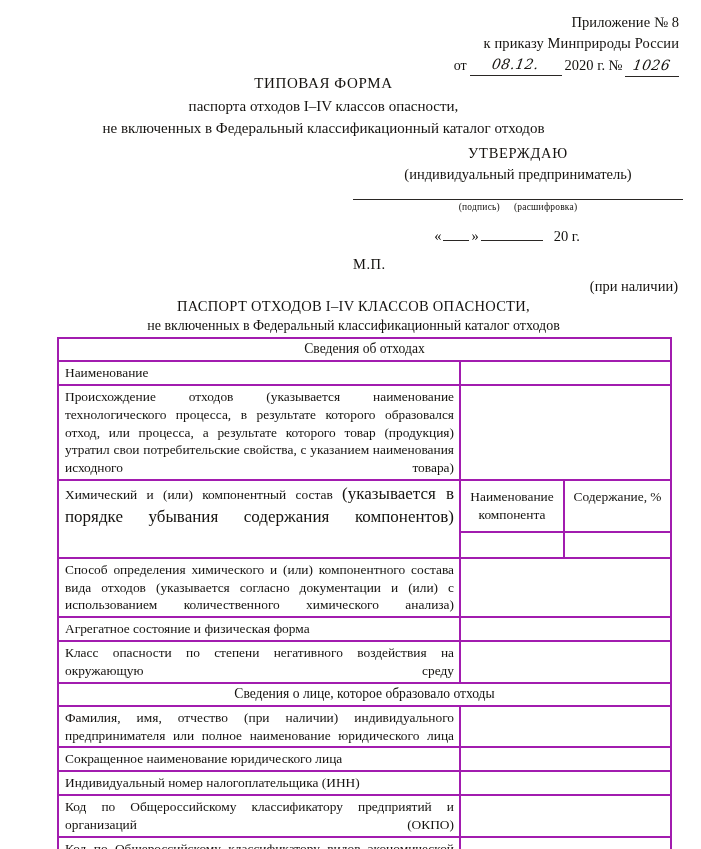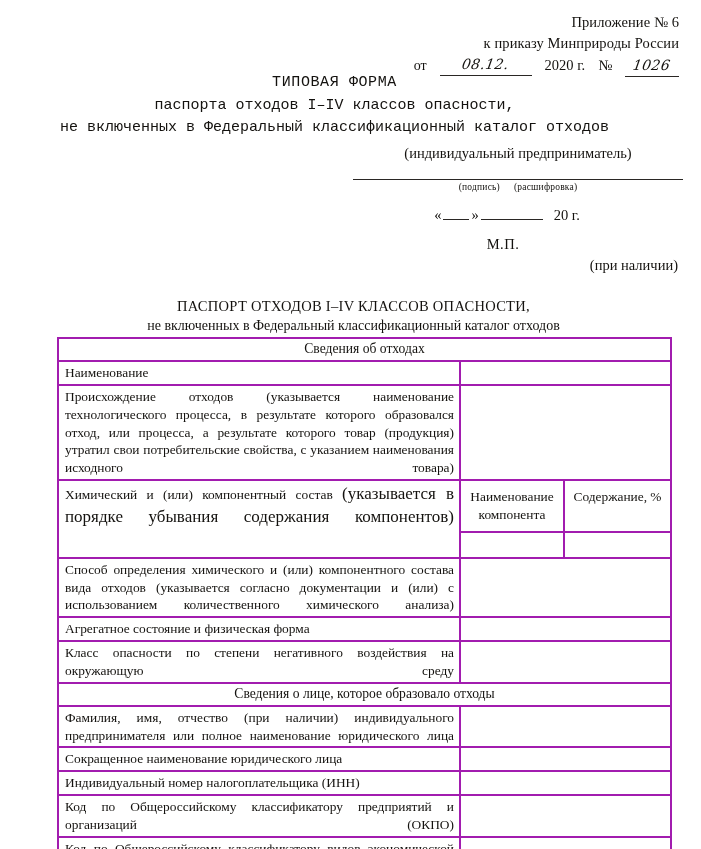--- a/index.html
+++ b/index.html
@@ -32,21 +32,21 @@
     text-align: right;
     font-size: 14.5px;
     line-height: 1.45;
   }
   .appendix-line1 { letter-spacing: .1px; }
   .appendix-line2 { letter-spacing: .1px; }
   .order-line {
     display: flex;
     justify-content: flex-end;
     align-items: baseline;
-    gap: 13px;
+    gap: 3px;
     margin-top: 1px;
     white-space: nowrap;
   }
   .ot-label { font-size: 14px; }
   .blank-date {
     display: inline-block;
     min-width: 92px;
     border-bottom: 1px solid #2a2724;
     text-align: center;
     position: relative;
@@ -64,26 +64,25 @@
     display: inline-block;
     min-width: 54px;
     border-bottom: 1px solid #2a2724;
     text-align: center;
   }
 
   
   .form-title {
     position: absolute;
     top: 72px;
-    left: 15px;
+    left: 4px;
     width: 639px;
     text-align: center;
     font-size: 15px;
     line-height: 1.5;
-    font-family: Liberation Mono, monospace;
   }
   .form-title .t1 { letter-spacing: .6px; }
   .form-title .t2 { }
   .form-title .t3 { }
 
   
   .approve-block {
     position: absolute;
     top: 143px;
     right: 18px;
@@ -124,21 +123,21 @@
     border-bottom: 1px solid #2a2724;
   }
   .u-mid {
     display: inline-block;
     width: 62px;
     border-bottom: 1px solid #2a2724;
   }
   .year-txt { margin-left: 9px; }
   .mp-line {
     margin-top: 8px;
-    text-align: center;
+    text-align: left;
     padding-right: 30px;
     letter-spacing: .5px;
   }
   .mp-sub {
     text-align: right;
     padding-right: 5px;
     margin-top: 1px;
   }
 
   
@@ -196,38 +195,39 @@
     line-height: 1.3;
   }
   .r-empty { height: 20px; }
 </style>
 </head>
 <body>
 
 <div class="page">
 
   <div class="appendix-block">
-    <div class="appendix-line1">Приложение  № 6</div>
+    <div class="appendix-line1">Приложение  № 8</div>
     <div class="appendix-line2">к приказу Минприроды России</div>
     <div class="order-line">
       <span class="ot-label">от</span>
       <span class="blank-date"><span class="hand">08.12.</span></span>
       <span>2020 г.</span>
       <span>№</span>
       <span class="blank-num"><span class="hand">1026</span></span>
     </div>
   </div>
 
   <div class="form-title">
     <div class="t1">ТИПОВАЯ ФОРМА</div>
     <div class="t2">паспорта отходов I–IV классов опасности,</div>
     <div class="t3">не включенных в Федеральный классификационный каталог отходов</div>
   </div>
 
   <div class="approve-block">
+    <div class="approve-word">УТВЕРЖДАЮ</div>
     <div>(индивидуальный предприниматель)</div>
     <div class="sig-rule"></div>
     <div class="sig-caption">
       <span>(подпись)</span>
       <span>(расшифровка)</span>
     </div>
     <div class="date-row">
       <span>«</span>
       <span class="u-short"></span>
       <span>»</span>

